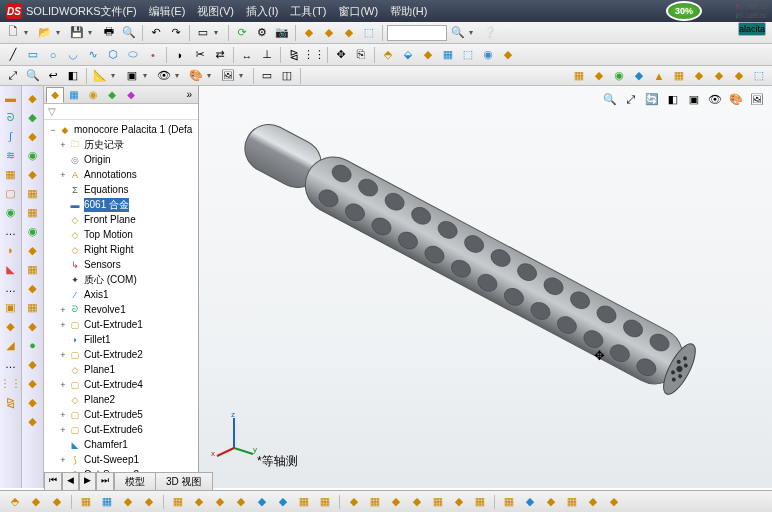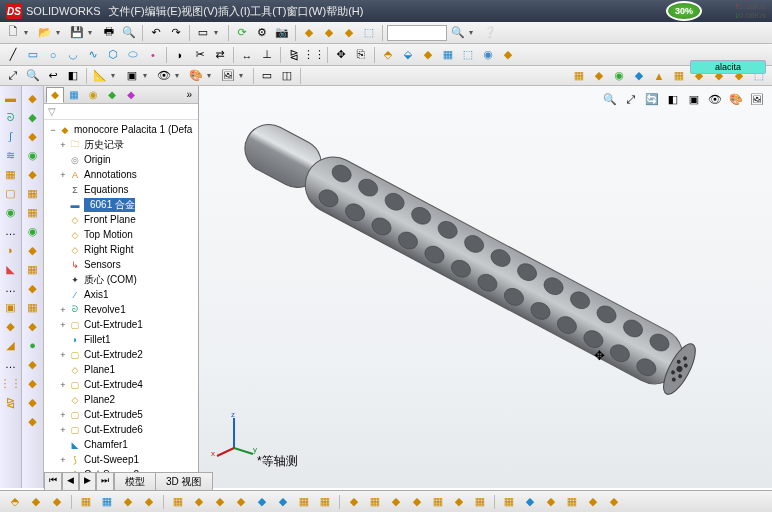--- a/index.html
+++ b/index.html
@@ -1,26 +1,26 @@
 <!DOCTYPE html>
 <html><head>
 <meta charset="utf-8">
 <style>
   * { box-sizing: border-box; margin: 0; padding: 0; font-family: "Microsoft YaHei", Arial, sans-serif; }
   body { width: 772px; height: 512px; background: #fff; overflow: hidden; position: relative; }
   
   .titlebar { height: 22px; background: linear-gradient(#4a5568,#2d3748); display: flex; align-items: center; padding: 0 6px; color: #e8e8e8; font-size: 11px; }
   .sw-logo { width: 16px; height: 16px; background: #d01414; color: #fff; font-style: italic; font-weight: bold; font-size: 10px; display: flex; align-items: center; justify-content: center; margin-right: 4px; border-radius: 2px; }
-  .menubar { display: flex; margin-left: 8px; }
+  .menubar { display: flex; gap: 12px; margin-left: 0; }
   .menubar span { cursor: default; }
   .net-badge { position: absolute; right: 70px; top: 1px; width: 36px; height: 20px; background: radial-gradient(#5cbf3f,#3a9020); border-radius: 50%; color: #fff; font-size: 9px; display: flex; align-items: center; justify-content: center; font-weight: bold; border: 2px solid #fff; }
   .net-stats { position: absolute; right: 6px; top: 2px; font-size: 8px; color: #555; line-height: 9px; }
   .net-stats .up::before{content:"↑";color:#d33;}
   .net-stats .dn::before{content:"↓";color:#3a3;}
-  .tab-right { position: absolute; right: 6px; top: 22px; font-size: 9px; background:#5eead4; padding:1px 24px; border:1px solid #aac; border-radius:2px;margin-top:38px;}
+  .tab-right { position: absolute; right: 6px; top: 22px; font-size: 9px; background:#0f766e; padding:1px 0; border:1px solid #aac; border-radius:2px;}
   
   .toolbar { height: 22px; background: linear-gradient(#f5f5f5,#e4e4e4); border-bottom: 1px solid #bbb; display: flex; align-items: center; padding: 0 4px; gap: 2px; }
   .toolbar .tbtn { width: 18px; height: 18px; border: 1px solid transparent; display: flex; align-items: center; justify-content: center; font-size: 11px; cursor: pointer; }
   .toolbar .sep { width: 1px; height: 16px; background: #bbb; margin: 0 2px; }
   .toolbar input.search { width: 60px; height: 16px; font-size: 10px; border: 1px solid #aaa; padding: 0 2px; }
   .toolbar .drop { width: 10px; font-size: 8px; color: #555; }
   
   .content { display: flex; height: calc(100% - 110px); }
   
   .leftrail { width: 22px; background: linear-gradient(90deg,#eef,#dde); border-right: 1px solid #bbb; display: flex; flex-direction: column; gap: 3px; padding-top: 4px; align-items: center; }
@@ -34,21 +34,21 @@
   .tree-tabs .tt.active { background: #fff; border:1px solid #999; border-bottom-color:#fff;}
   .tree-tabs .expand { margin-left: auto; font-size: 10px; padding-right: 4px; cursor: pointer; }
   .tree-filter { height: 16px; border-bottom: 1px solid #ddd; padding: 0 4px; display: flex; align-items: center; color: #888; }
   .tree-body { flex: 1; overflow-y: auto; overflow-x: hidden; padding: 2px 0; }
   .tree-body::-webkit-scrollbar{width:14px;}
   .tree-body::-webkit-scrollbar-thumb{background:#c4c4c4;border:1px solid #999;}
   .tree-body::-webkit-scrollbar-track{background:#eee;}
   .node { display: flex; align-items: center; height: 15px; padding-left: 4px; white-space: nowrap; cursor: default;}
   .node .tw { width: 10px; text-align: center; color: #555; font-size: 9px; }
   .node .ic { width: 14px; height: 12px; display: inline-flex; align-items: center; justify-content: center; font-size: 9px; margin-right: 2px;}
-  .node.selected span.lbl { background: #2f6fb5; color: #fff; padding-left: 6px; }
+  .node.selected span.lbl { background: #2f6fb5; color: #fff; }
   .lvl1 { padding-left: 14px; }
   .ic-folder{color:#c9a227;} .ic-sensor{color:#888;} .ic-anno{color:#d18f1a;}
   .ic-eq{color:#555;} .ic-mat{color:#2f6fb5;} .ic-plane{color:#c9a227;}
   .ic-origin{color:#d33;} .ic-com{color:#333;} .ic-axis{color:#28c;}
   .ic-rev{color:#3a8;} .ic-cut{color:#c9a227;} .ic-fillet{color:#28c;}
   .ic-chamfer{color:#28c;} .ic-sweep{color:#c9a227;}
   
   .viewport { flex: 1; position: relative; background: linear-gradient(180deg,#f8f9fa 0%,#eef1f3 70%,#e6e9ec 100%); overflow: hidden; }
   .viewport .vtool { position: absolute; right: 6px; top: 4px; display: flex; gap: 3px; }
   .viewport .vtool .vb { width: 18px; height: 18px; font-size: 11px; display: flex; align-items: center; justify-content: center; cursor: pointer; }

